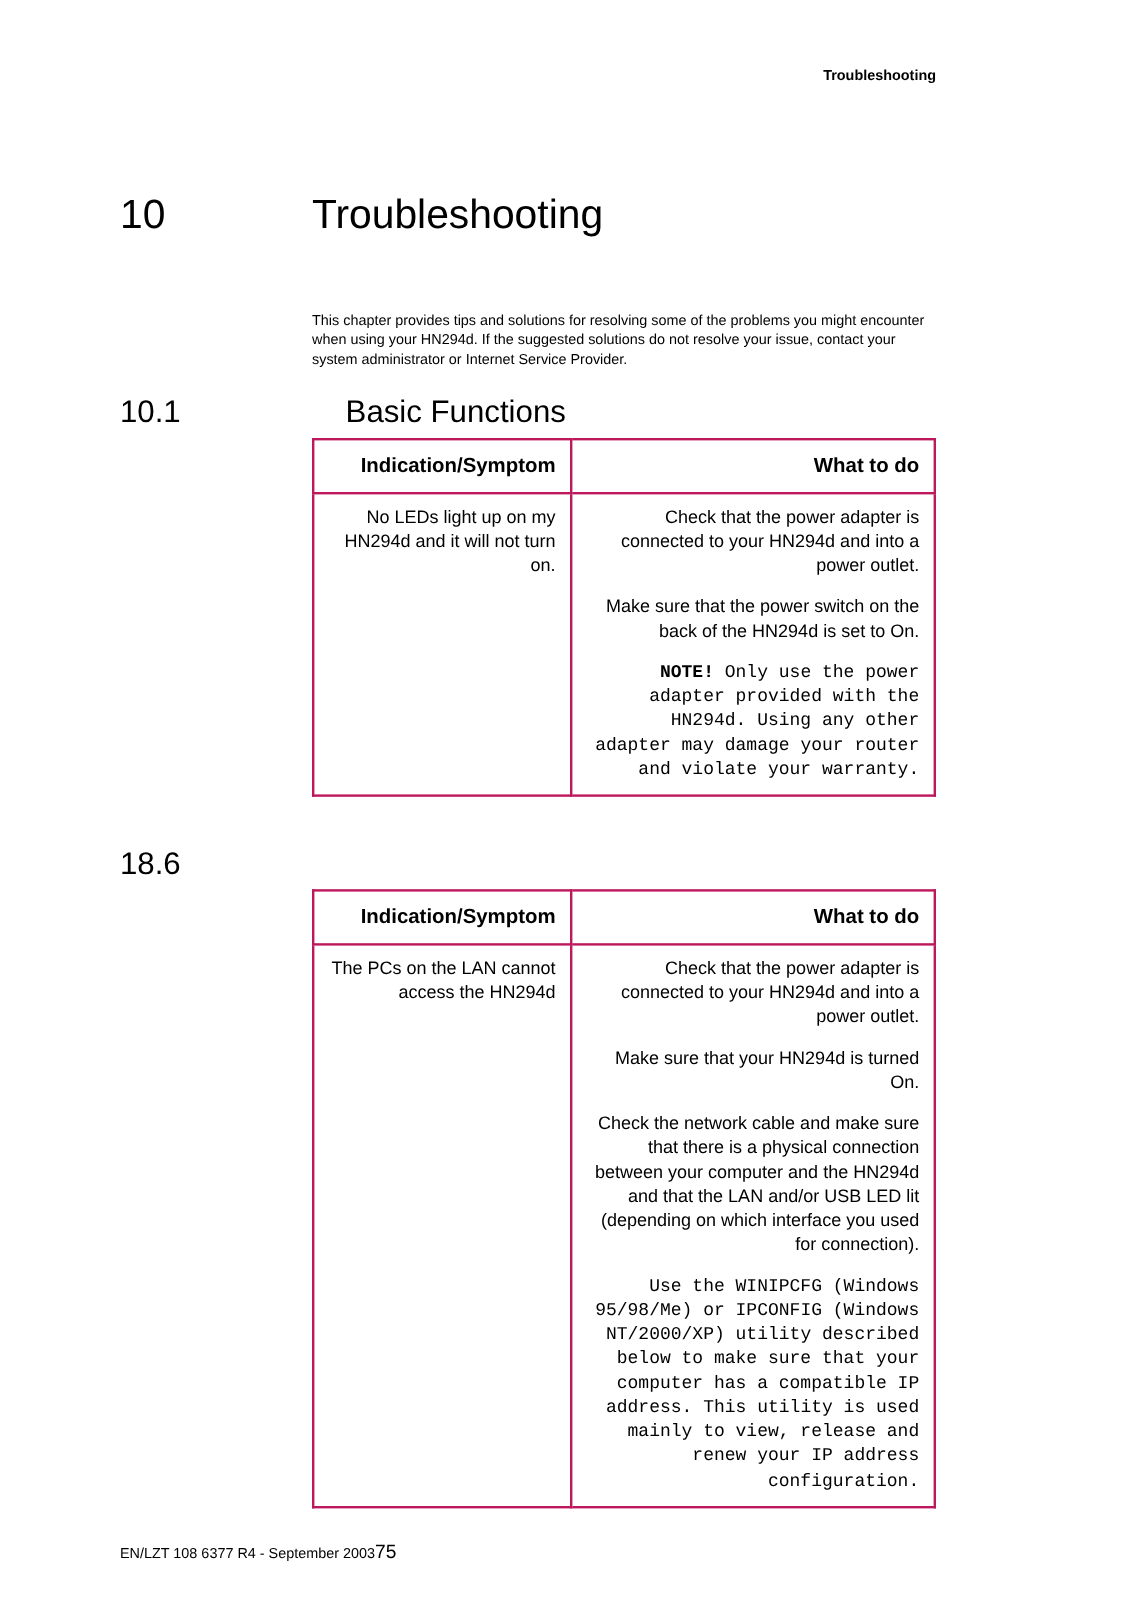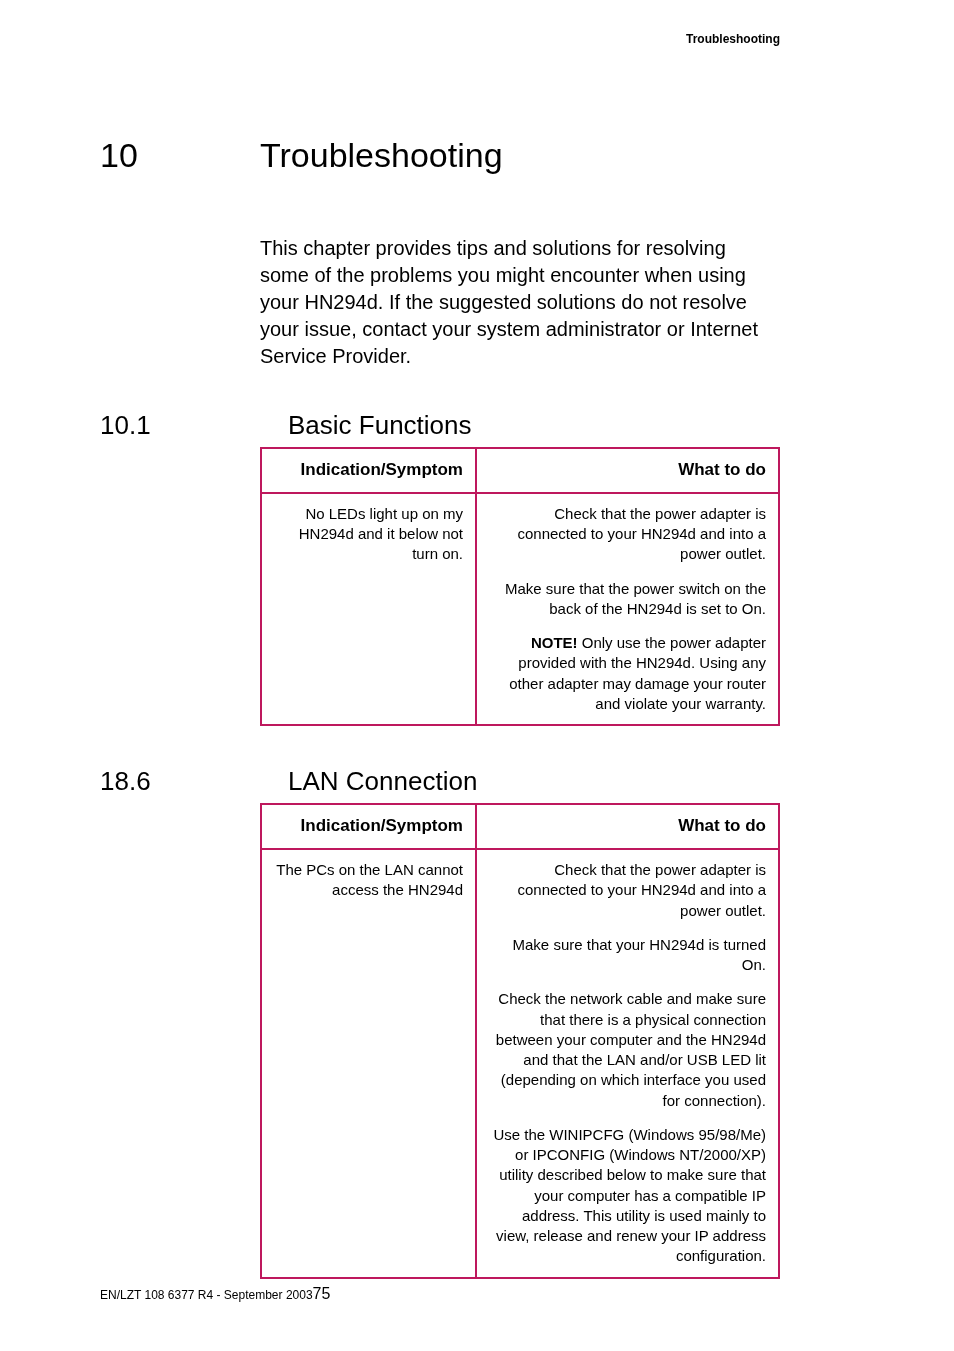--- a/index.html
+++ b/index.html
@@ -8,21 +8,21 @@
     padding: 0;
     width: 954px;
     height: 1351px;
     font-family: Arial, Helvetica, sans-serif;
     color: #000;
     background: #fff;
     position: relative;
   }
   .page {
     box-sizing: border-box;
-    padding: 32px 100px 0 100px;
+    padding: 56px 100px 0 100px;
     width: 880px;
   }
   .running-header {
     text-align: right;
     font-size: 12px;
     font-weight: bold;
     margin-bottom: 90px;
   }
   .chapter-row {
     display: flex;
@@ -33,23 +33,23 @@
     width: 160px;
     font-size: 34px;
     font-weight: normal;
   }
   .chapter-title {
     font-size: 34px;
     font-weight: normal;
   }
   .intro {
     margin-left: 160px;
-    font-size: 20px;
+    font-size: 12px;
     line-height: 1.35;
-    margin-bottom: 40px;
+    margin-bottom: 20px;
   }
   .section-row {
     display: flex;
     align-items: baseline;
     margin-bottom: 6px;
     gap: 28px;
   }
   .section-num {
     width: 160px;
     font-size: 26px;
@@ -80,20 +80,21 @@
   }
   th {
     font-size: 17px;
     font-weight: bold;
   }
   td p, th p {
     margin: 0 0 14px 0;
   }
   td p:last-child, th p:last-child {
     margin-bottom: 0;
+    font-family: Liberation Mono, monospace;
   }
   .footer {
     position: absolute;
     left: 100px;
     right: 100px;
     bottom: 48px;
     display: flex;
     justify-content: flex-start;
     align-items: baseline;
   }
@@ -131,34 +132,33 @@
           <col class="c2">
         </colgroup>
       <thead>
         <tr>
           <th>Indication/Symptom</th>
           <th>What to do</th>
         </tr>
       </thead>
       <tbody>
         <tr>
-          <td>No LEDs light up on my HN294d and it below not turn on.</td>
+          <td>No LEDs light up on my HN294d and it will not turn on.</td>
           <td>
             <p>Check that the power adapter is connected to your HN294d and into a power outlet.</p>
             <p>Make sure that the power switch on the back of the HN294d is set to On.</p>
             <p><b>NOTE!</b><span> Only use the power adapter provided with the HN294d. Using any other adapter may damage your router and violate your warranty.</span></p>
           </td>
         </tr>
       </tbody>
     </table>
   </div>
 
   <div class="section-row">
     <div class="section-num">18.6</div>
-    <div class="section-title">LAN Connection</div>
   </div>
 
   <div class="tbl-wrap">
     <table>
       <colgroup>
           <col class="c1">
           <col class="c2">
         </colgroup>
       <thead>
         <tr>

